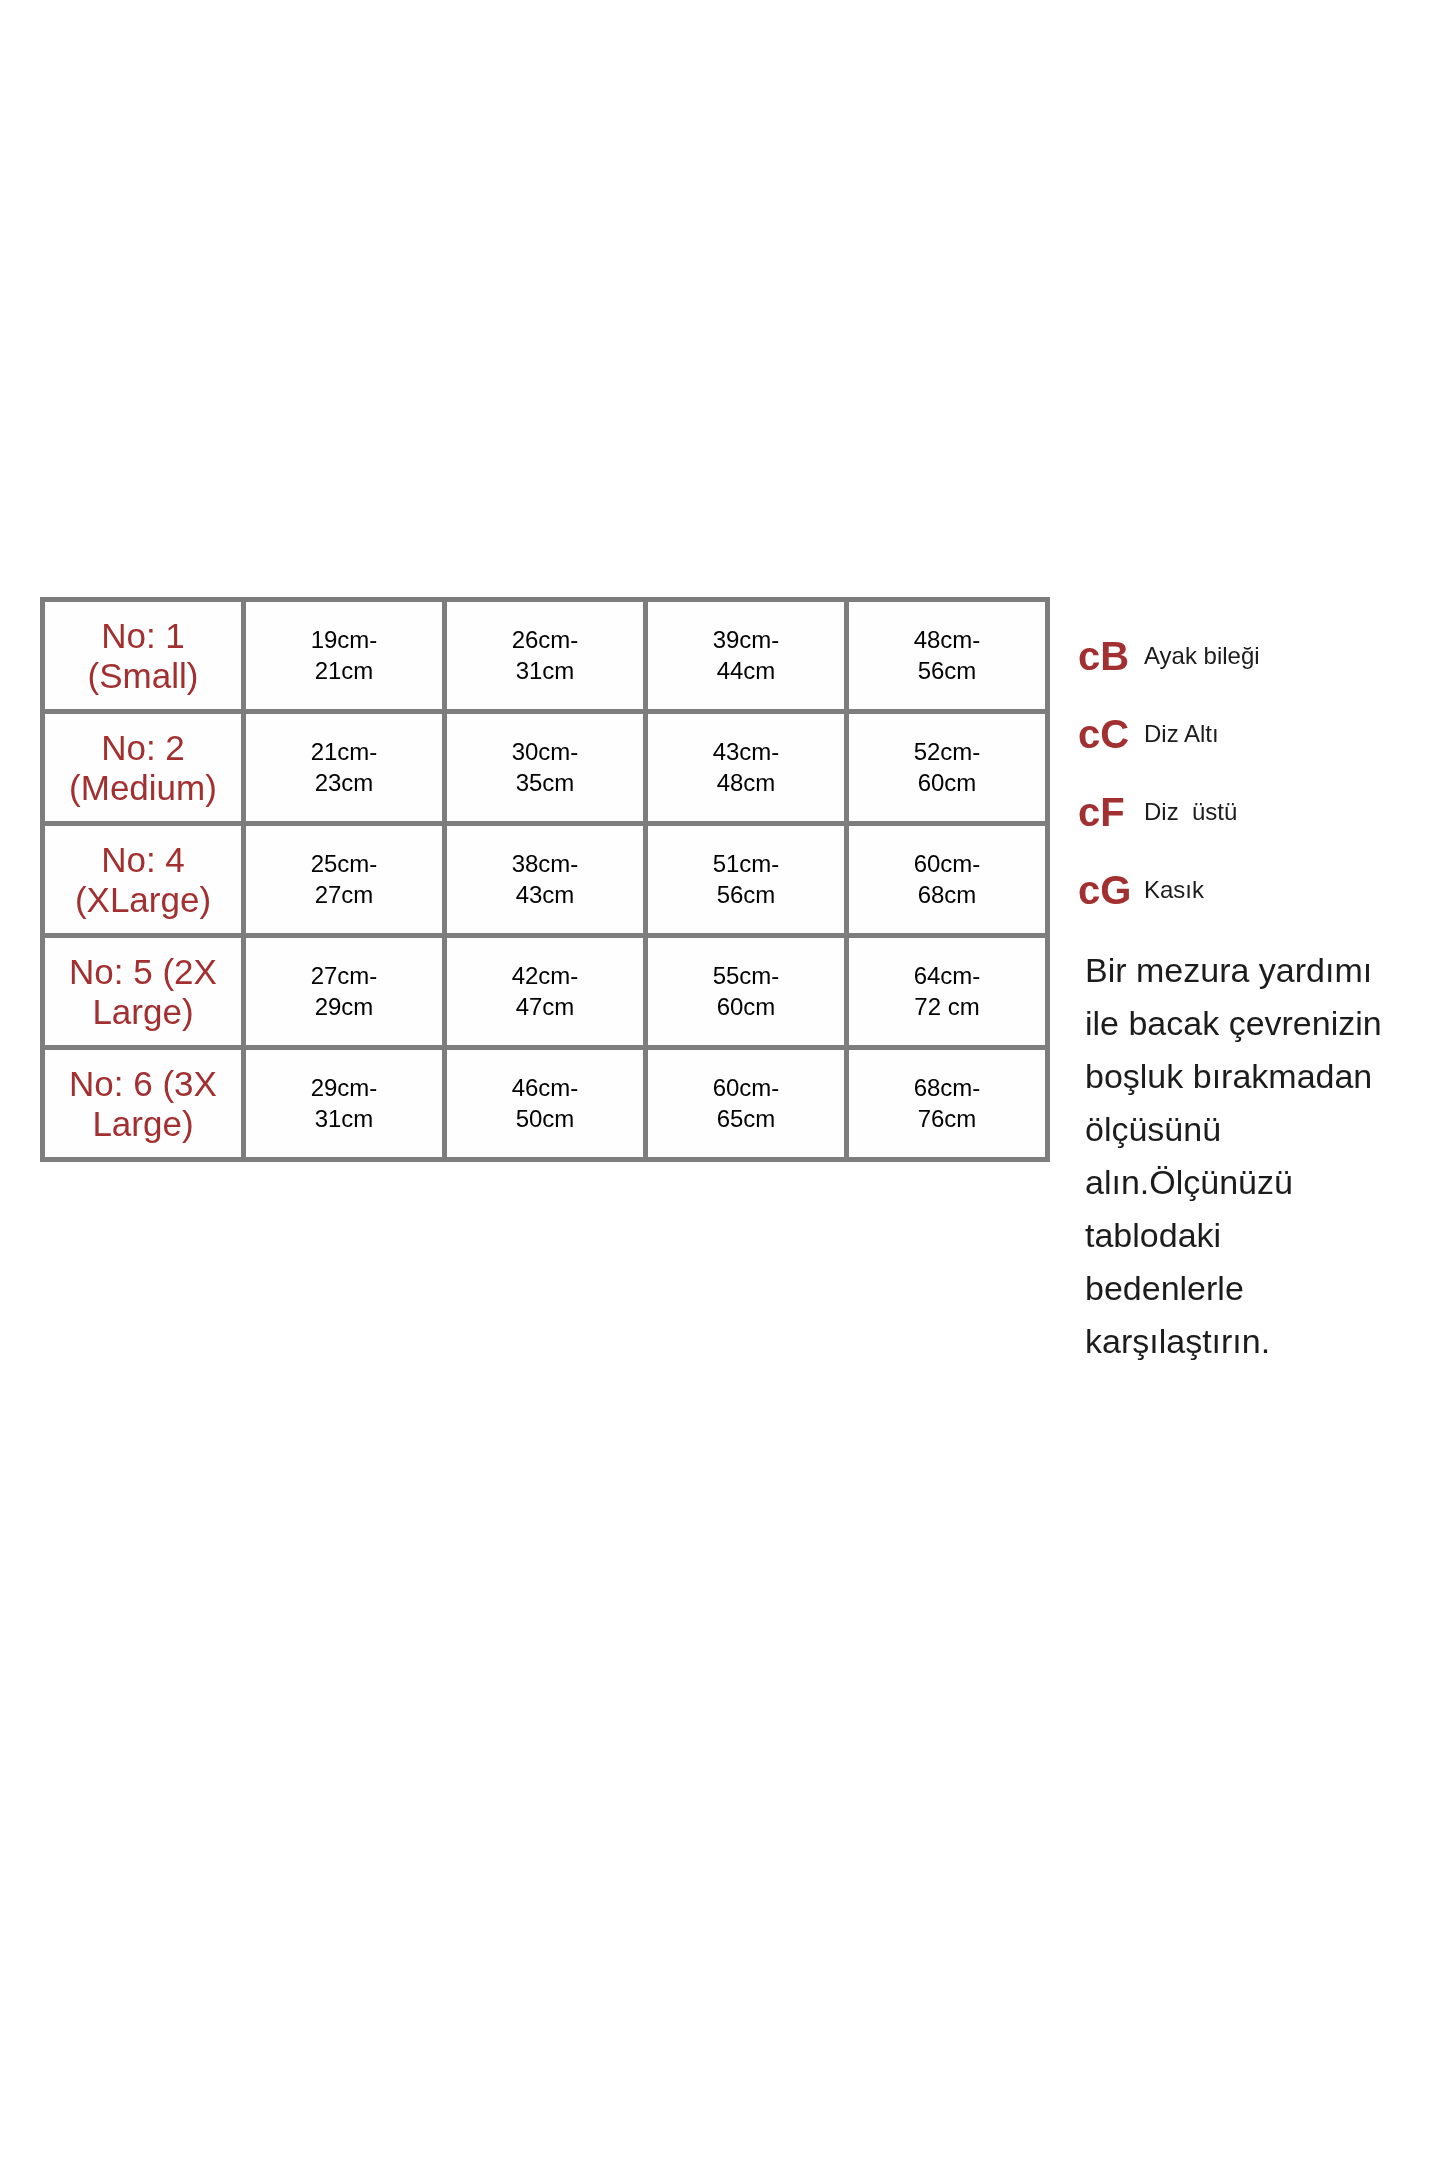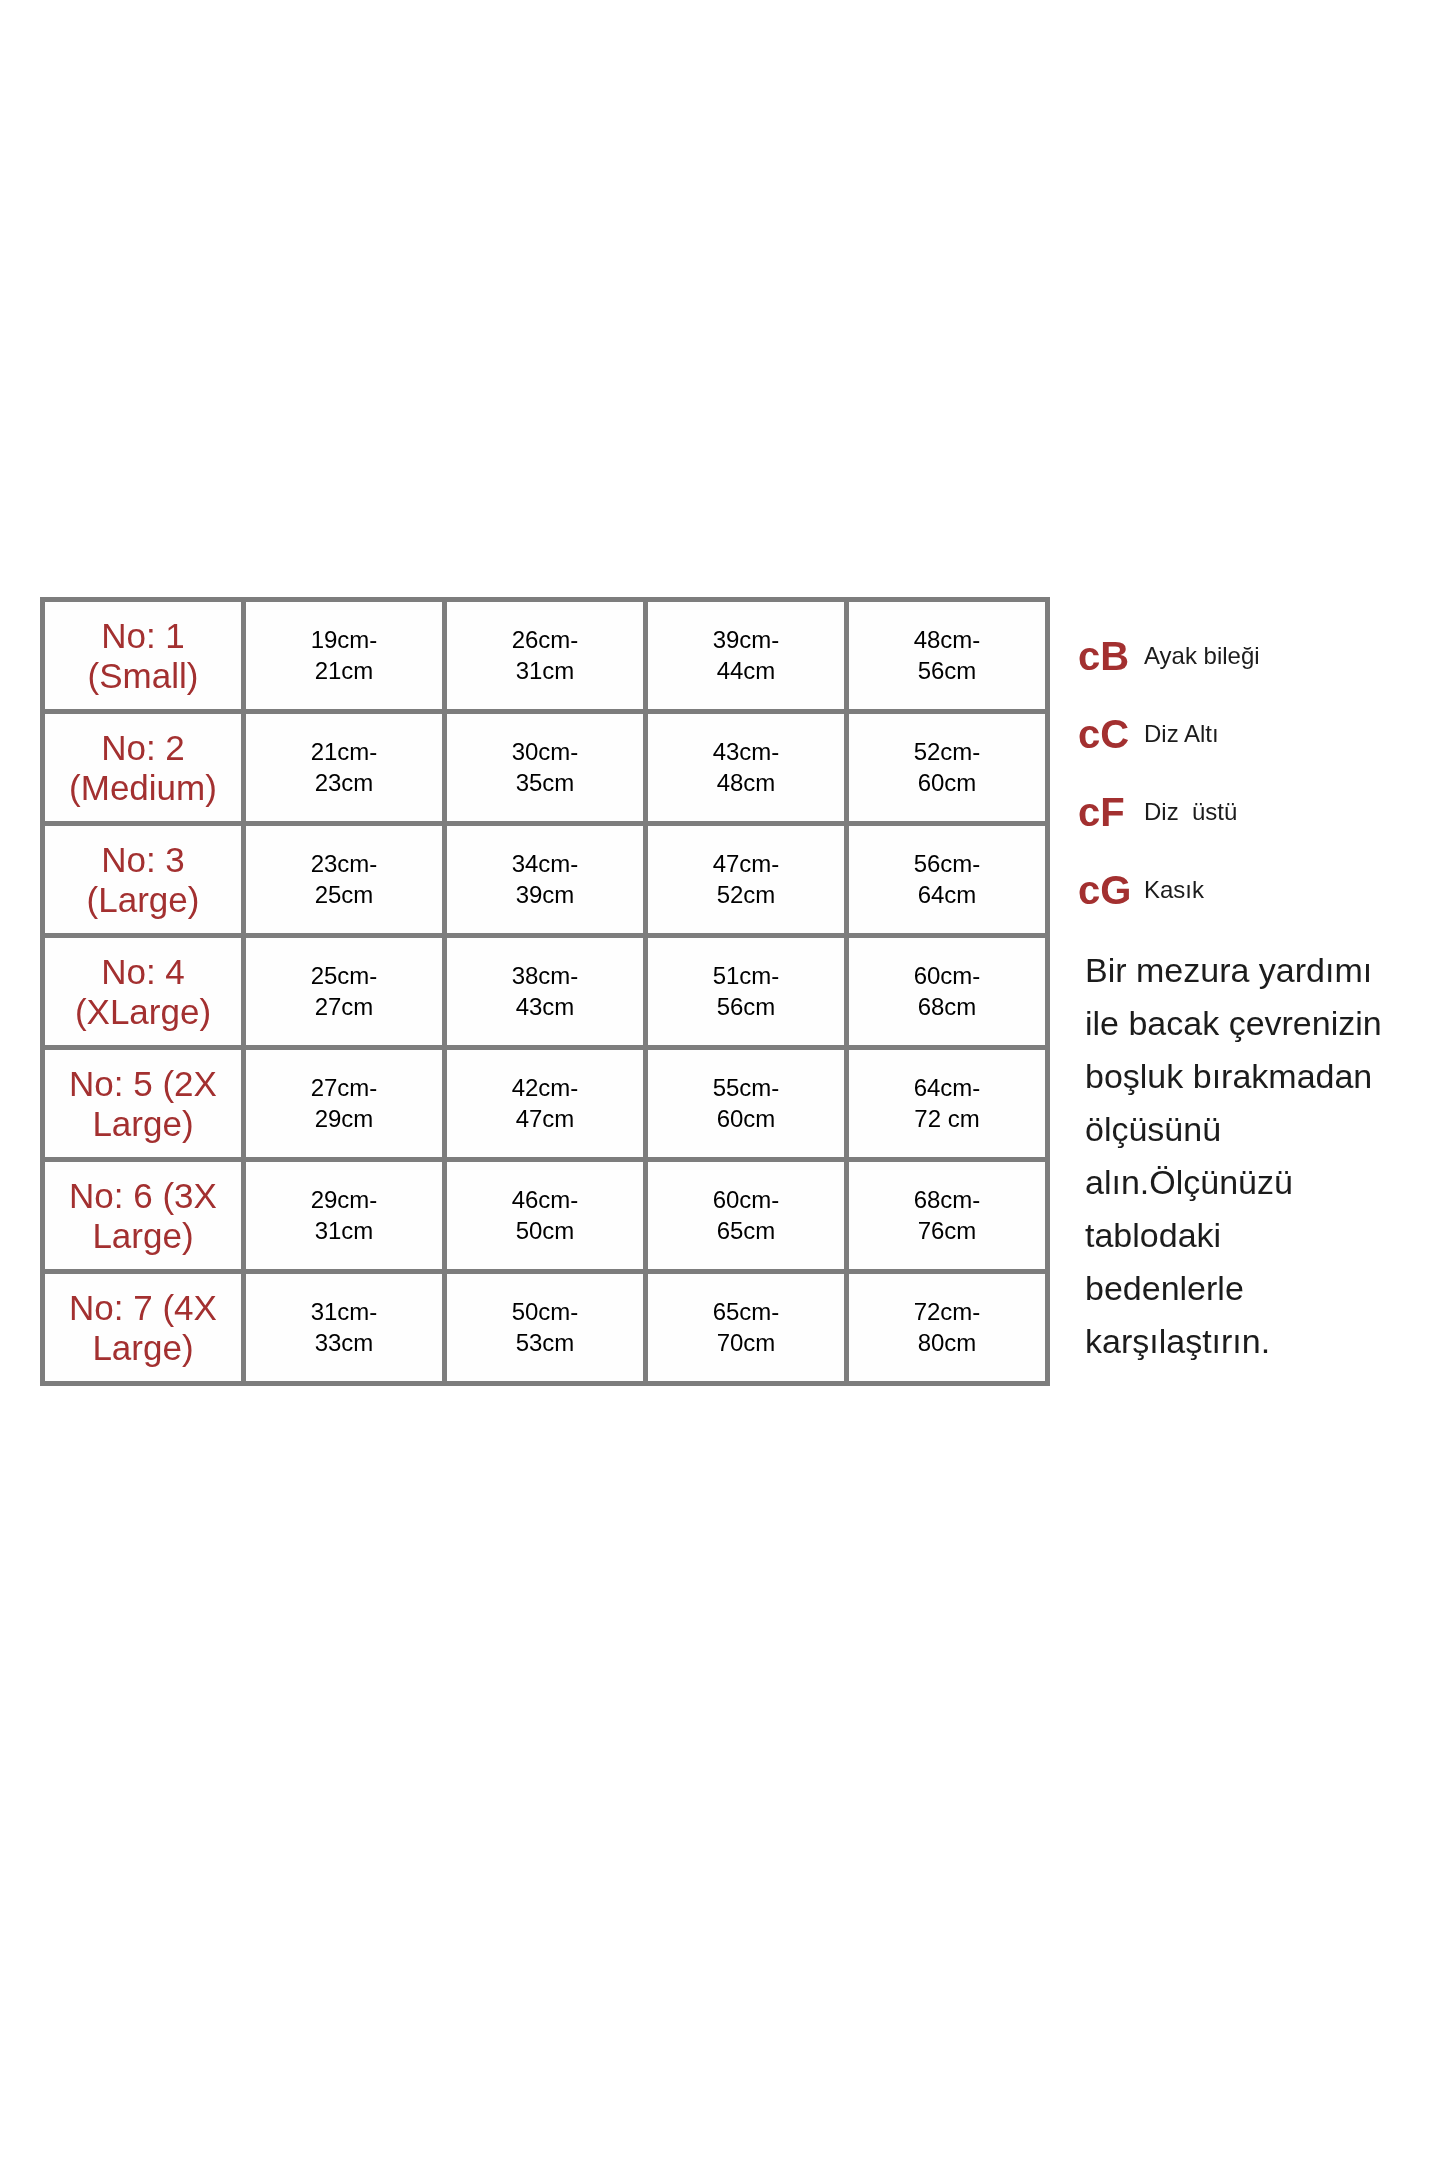--- a/index.html
+++ b/index.html
@@ -117,31 +117,20 @@
       <td class="cell-value">21cm-
 23cm</td>
       <td class="cell-value">30cm-
 35cm</td>
       <td class="cell-value">43cm-
 48cm</td>
       <td class="cell-value">52cm-
 60cm</td>
     </tr>
 
-    <tr class="data-row">
-      <td class="row-label">No: 3 (Large)</td>
-      <td class="cell-value">23cm-
-25cm</td>
-      <td class="cell-value">34cm-
-39cm</td>
-      <td class="cell-value">47cm-
-52cm</td>
-      <td class="cell-value">56cm-
-64cm</td>
-    </tr>
 
     <tr class="data-row">
       <td class="row-label">No: 4 (XLarge)</td>
       <td class="cell-value">25cm-
 27cm</td>
       <td class="cell-value">38cm-
 43cm</td>
       <td class="cell-value">51cm-
 56cm</td>
       <td class="cell-value">60cm-
@@ -165,31 +154,20 @@
       <td class="cell-value">29cm-
 31cm</td>
       <td class="cell-value">46cm-
 50cm</td>
       <td class="cell-value">60cm-
 65cm</td>
       <td class="cell-value">68cm-
 76cm</td>
     </tr>
 
-    <tr class="data-row">
-      <td class="row-label">No: 7 (4X Large)</td>
-      <td class="cell-value">31cm-
-33cm</td>
-      <td class="cell-value">50cm-
-53cm</td>
-      <td class="cell-value">65cm-
-70cm</td>
-      <td class="cell-value">72cm-
-80cm</td>
-    </tr>
   </tbody>
     </table>
 
   <div class="side-panel">
 
     <div class="legend-item">
       <span class="legend-symbol">cB</span>
       <span class="legend-label">Ayak bileği</span>
     </div>
 

